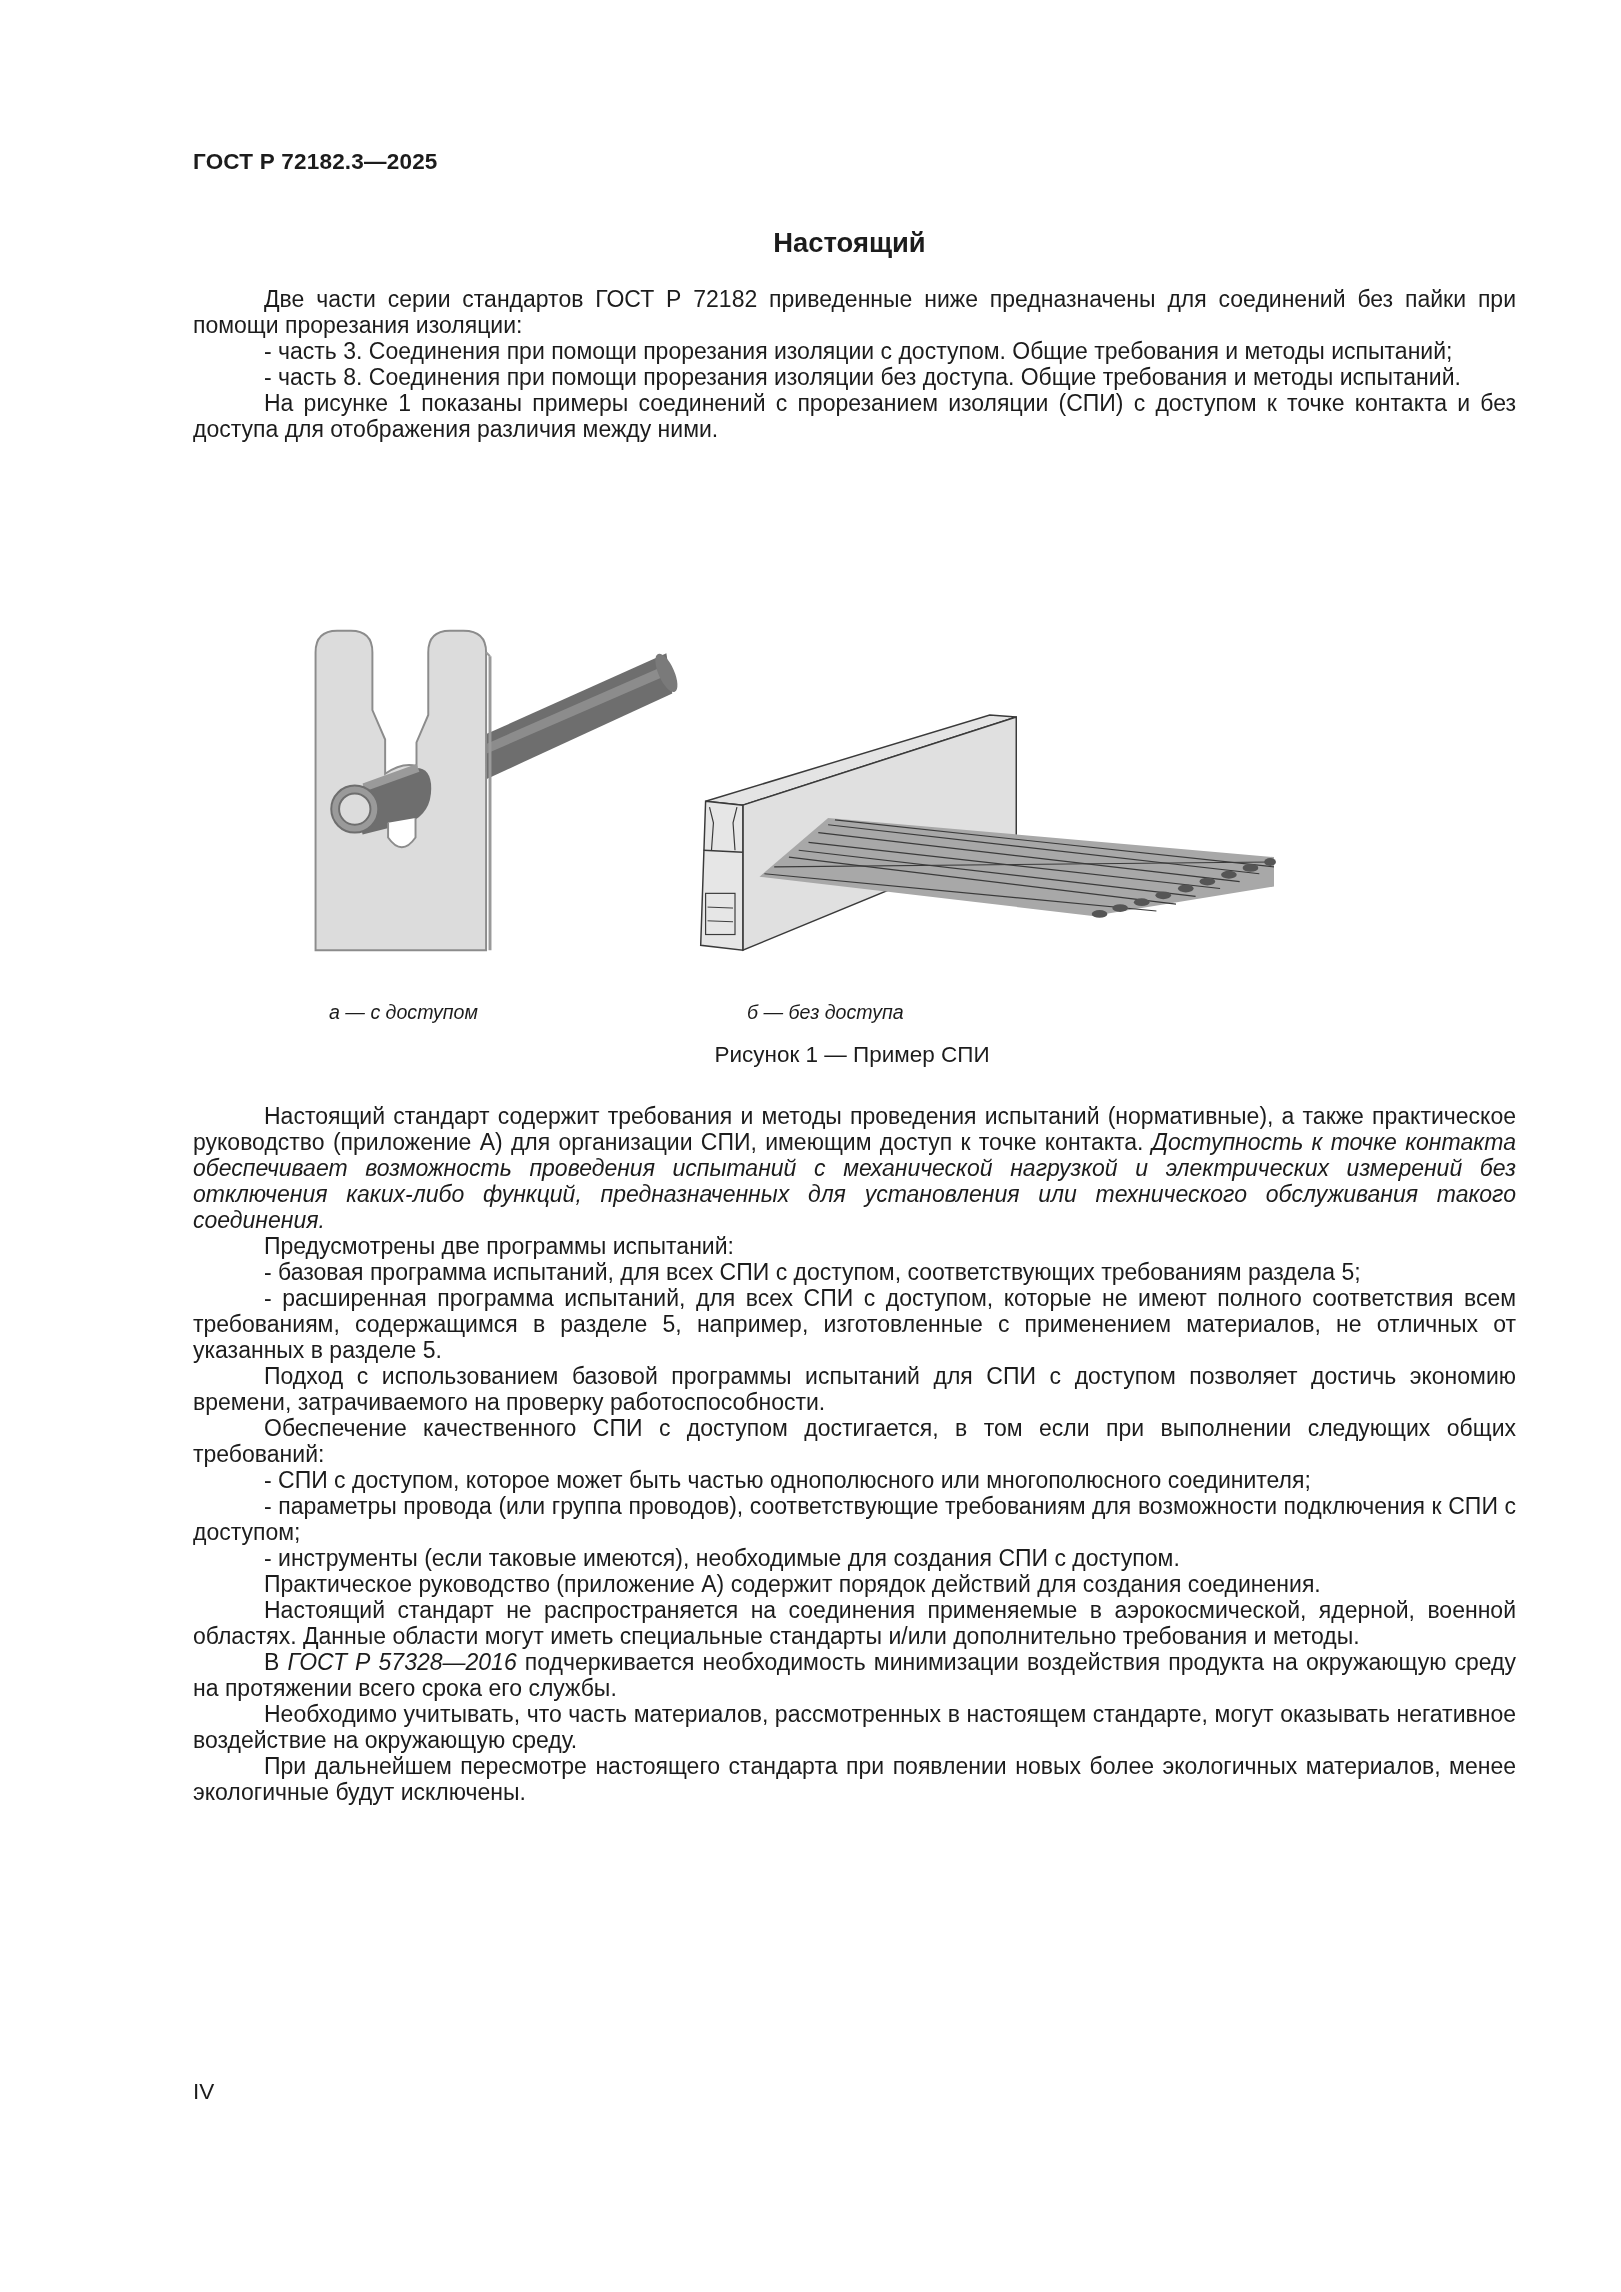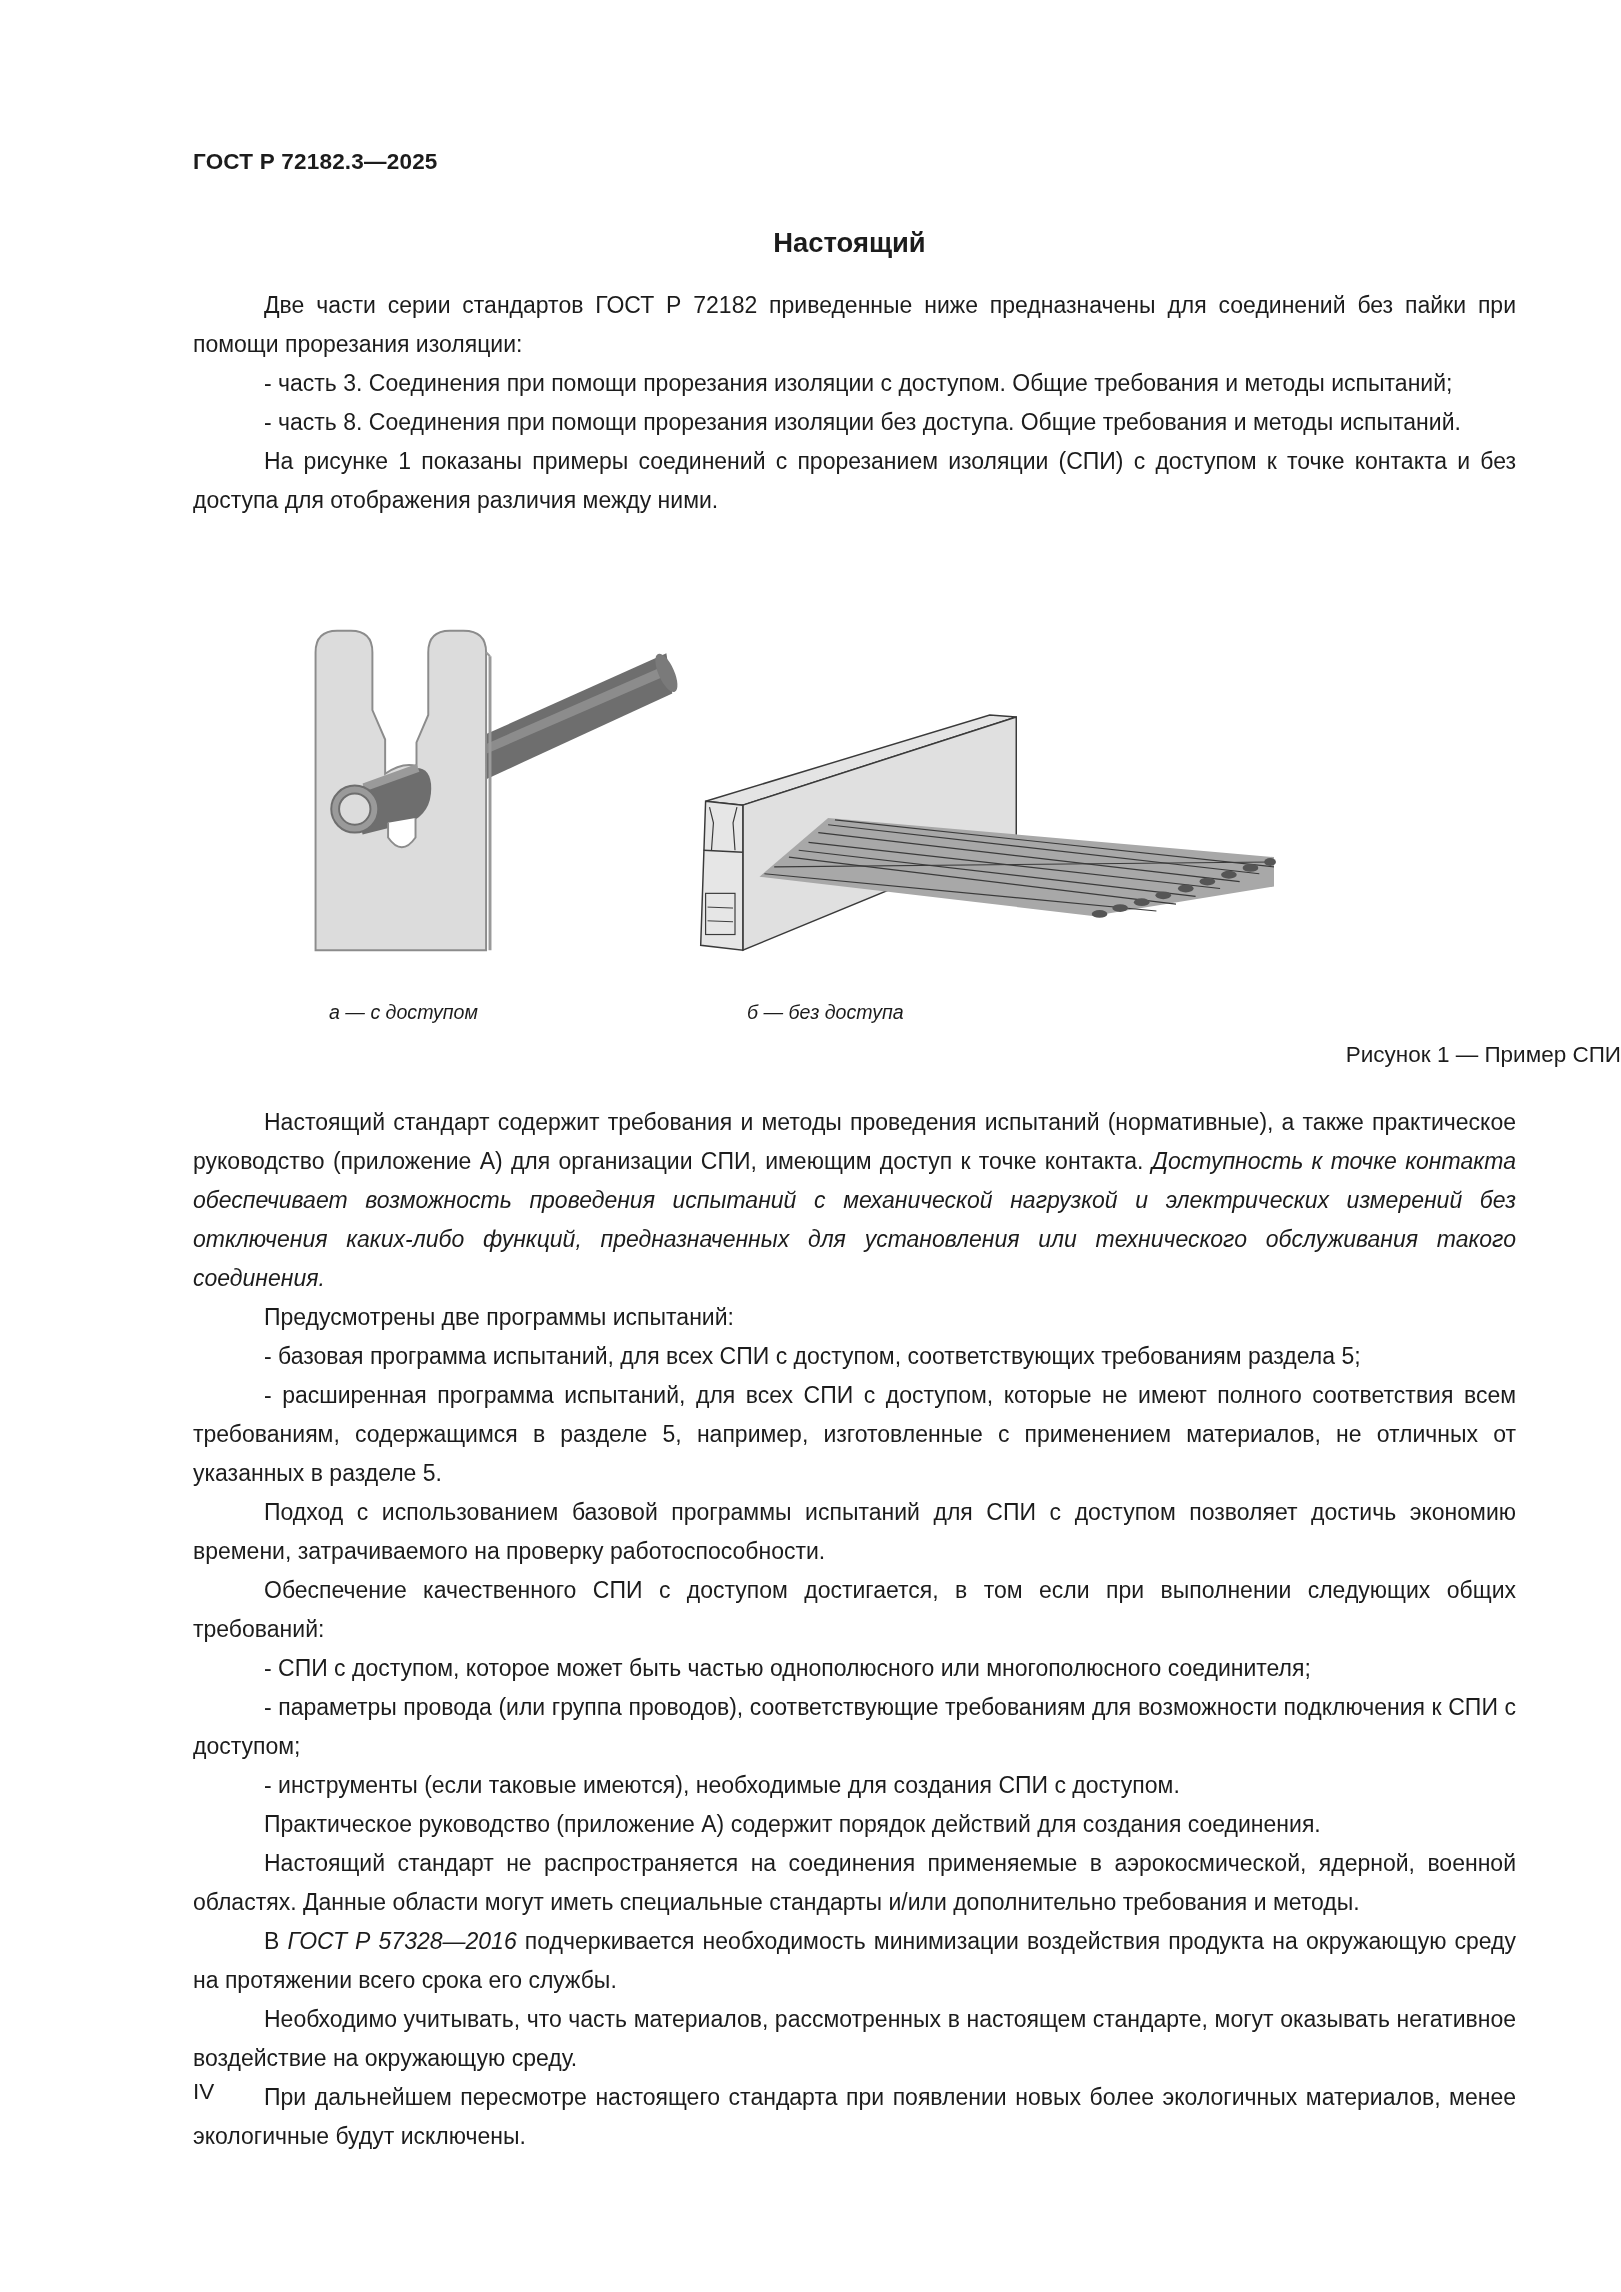--- a/index.html
+++ b/index.html
@@ -1,30 +1,30 @@
 <!DOCTYPE html>
 <html><head>
   <meta charset="utf-8">
   <style>
     html, body { margin: 0; padding: 0; background: #ffffff; }
     body { width: 1621px; height: 2293px; position: relative; overflow: hidden;
            font-family: "Liberation Sans", sans-serif; color: #1c1c1c; }
     .page { position: absolute; left: 0; top: 0; width: 1369px; height: 2293px; }
     .doc-code { position: absolute; left: 193px; top: 149px; font-weight: bold; font-size: 22.5px; letter-spacing: 0.2px; }
     .title { position: absolute; left: 0; width: 1621px; top: 227px; text-align: center; font-weight: bold; font-size: 27.4px; padding-left: 78px; box-sizing: border-box; }
-    .text-block { position: absolute; left: 193px; width: 1323px; font-size: 23px; line-height: 39px; text-align: justify; }
+    .text-block { position: absolute; left: 193px; width: 1323px; font-size: 23px; line-height: 26px; text-align: justify; }
     .text-block p { margin: 0; text-indent: 71px; }
     .text-block .it { font-style: italic; }
     .block1 { top: 286px; }
     .block2 { top: 1103px; }
     .figure { position: absolute; left: 294px; top: 617px; width: 1127px; height: 392px; }
     .fig-caption { position: absolute; font-size: 19.6px; font-style: italic; }
     .fig-cap-a { left: 329px; top: 1001px; }
     .fig-cap-b { left: 747px; top: 1001px; }
-    .fig-title { position: absolute; left: 0; width: 1621px; top: 1042px; text-align: right; font-size: 22.5px; padding-left: 83px; box-sizing: border-box; }
+    .fig-title { position: absolute; left: 0; width: 1621px; top: 1042px; text-align: center; font-size: 22.5px; padding-left: 83px; box-sizing: border-box; }
     .page-num { position: absolute; left: 193px; top: 2079px; font-size: 22.5px; }
   </style>
 </head>
 <body>
 
 <div class="page">
 
   <div class="doc-code">ГОСТ Р 72182.3—2025</div>
 
   <div class="title">Настоящий</div>

